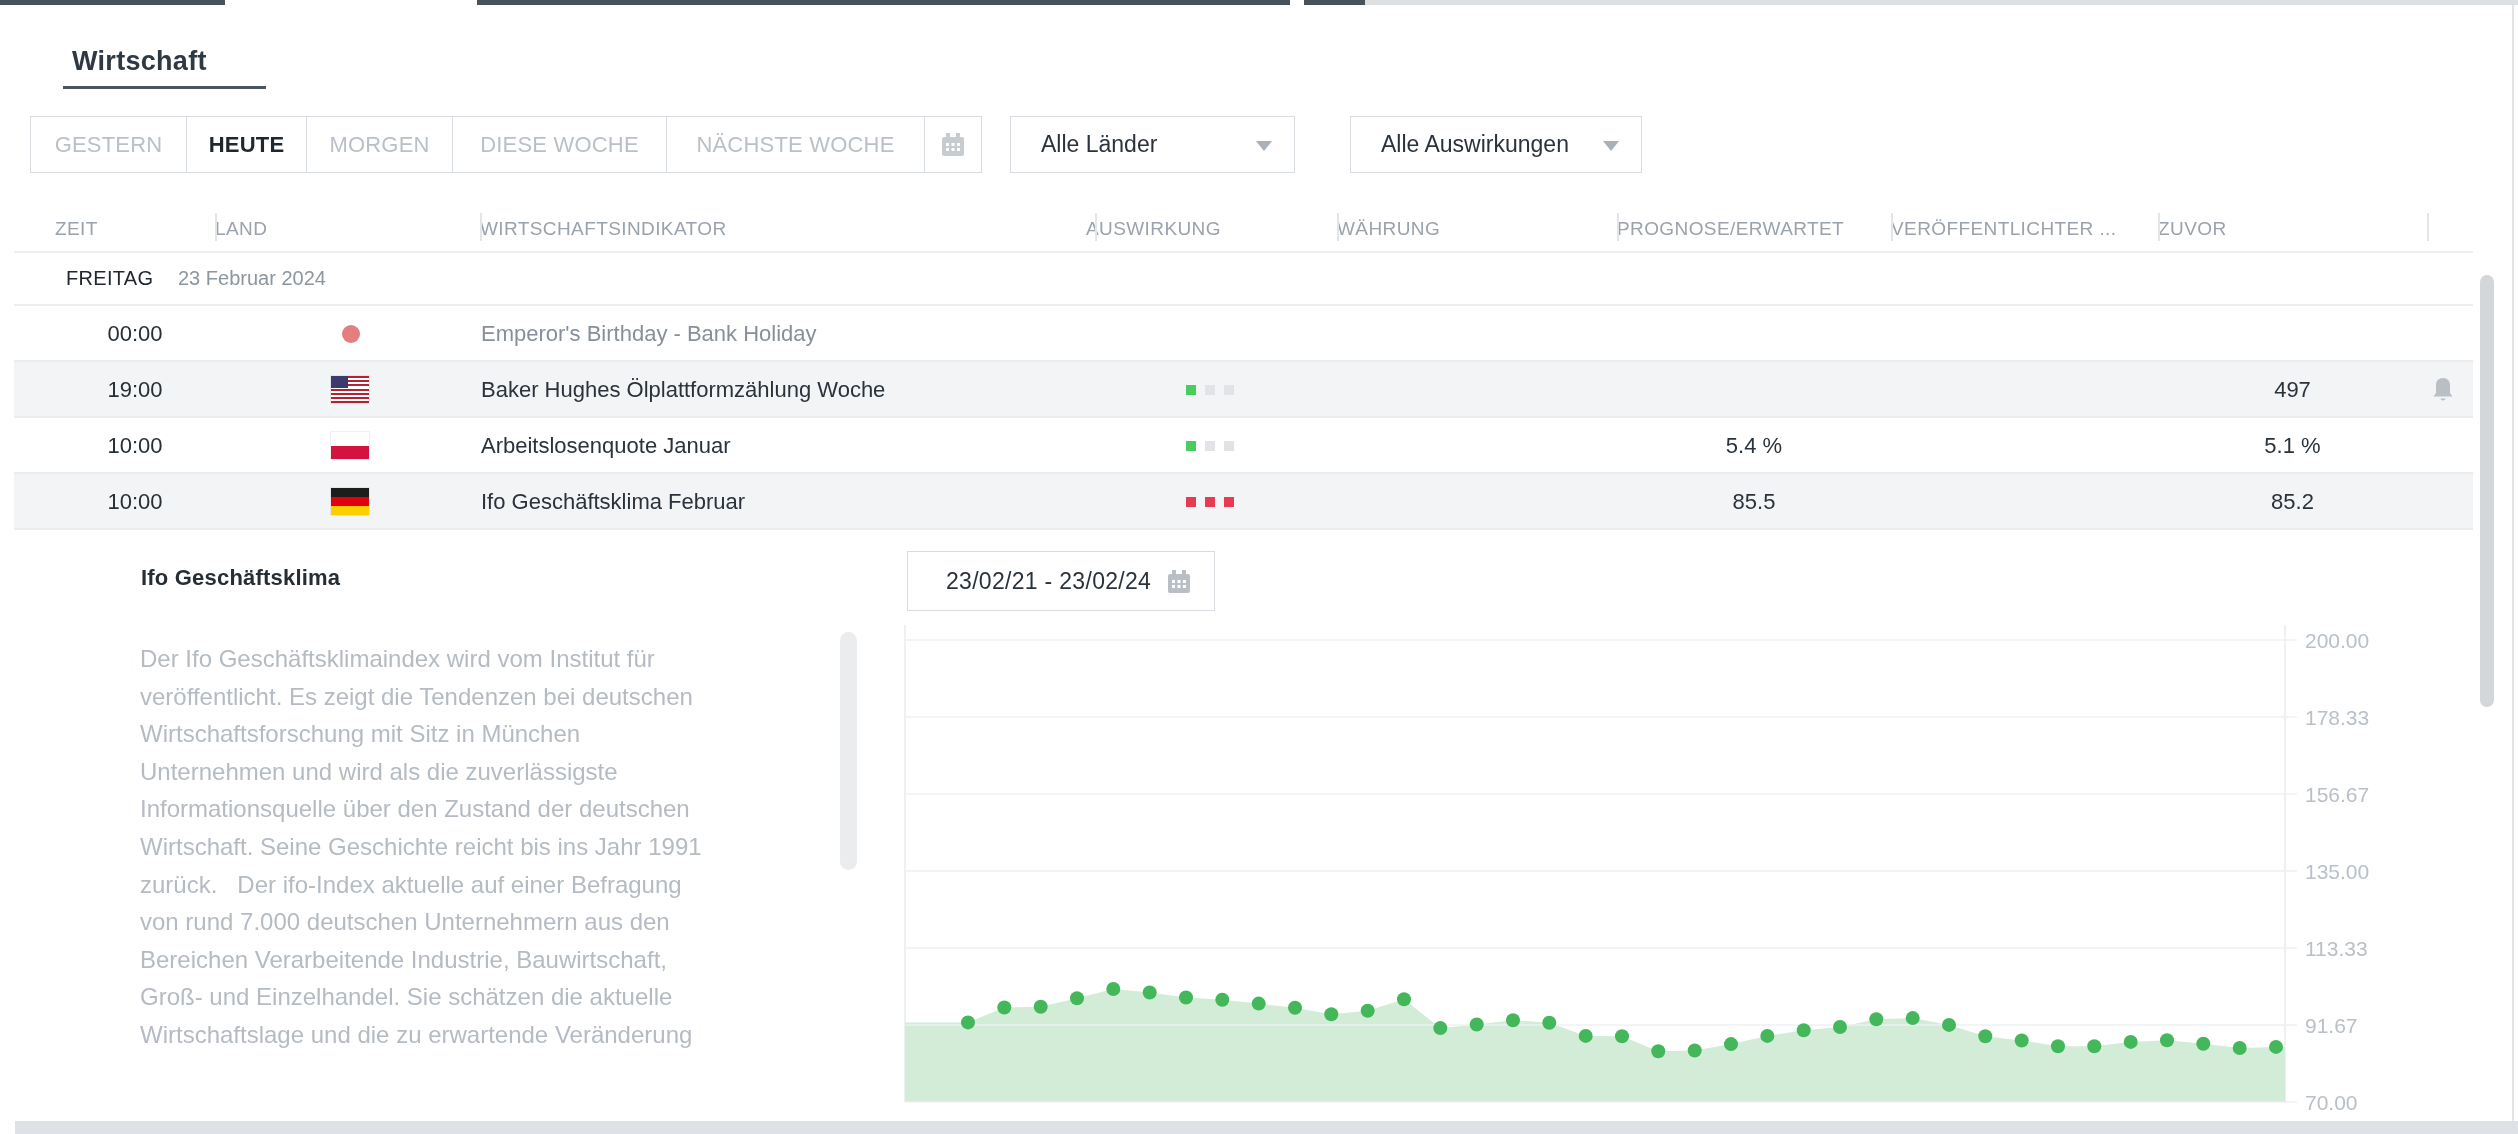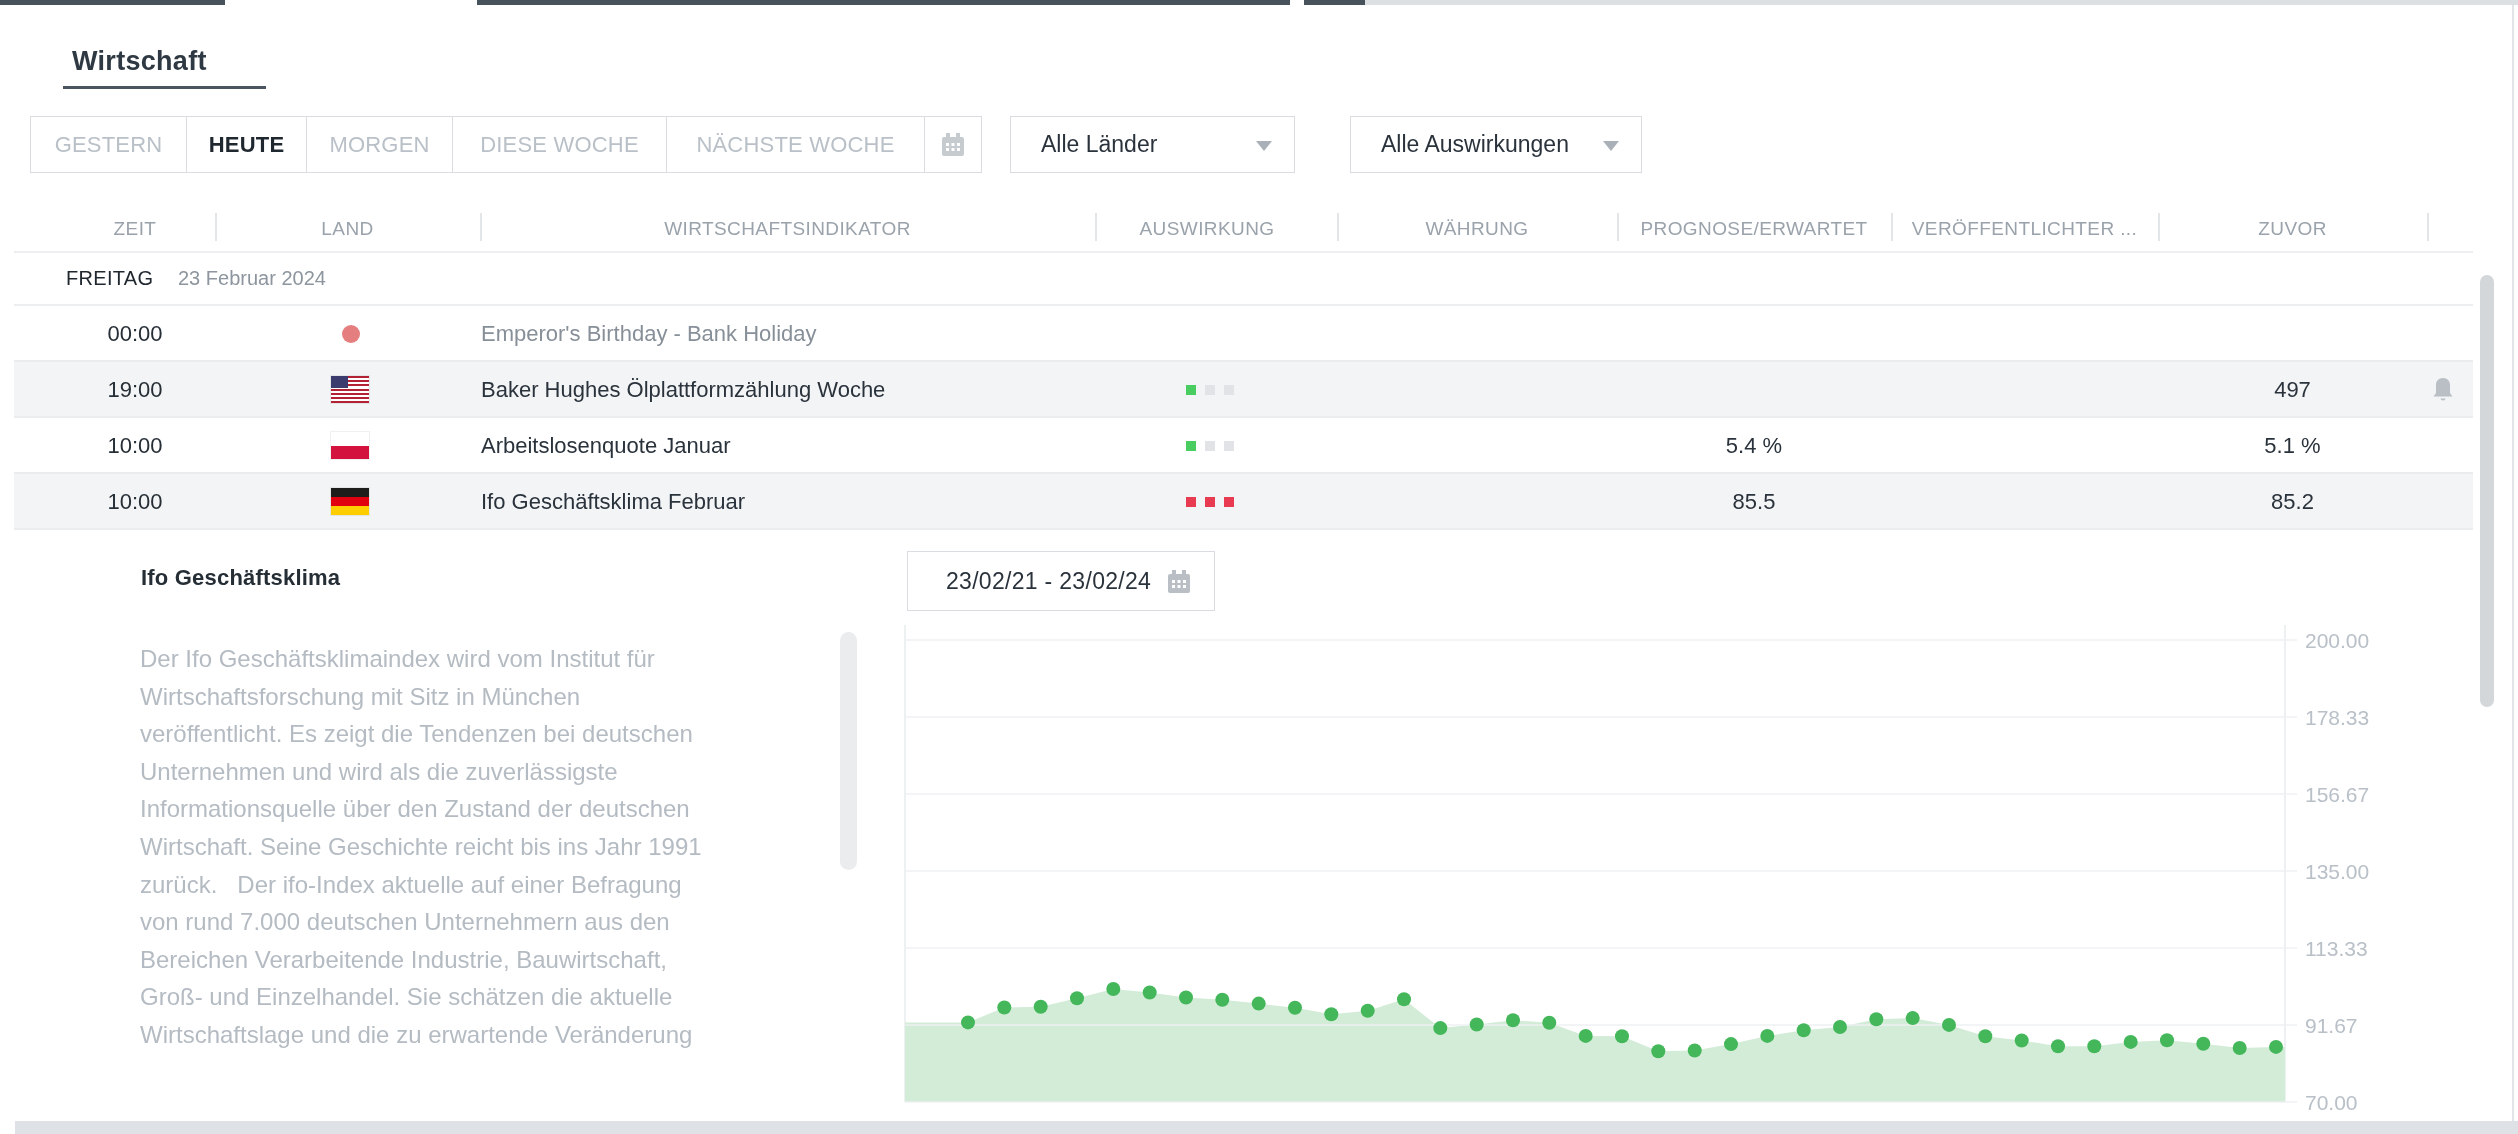--- a/index.html
+++ b/index.html
@@ -30,21 +30,21 @@
   .dd{position:absolute;top:116px;height:57px;border:1px solid #d9dce0;box-sizing:border-box;
       background:#fff;display:flex;align-items:center;font-size:23px;color:#2a323b;
       padding-left:30px;cursor:pointer;}
   .dd .chev{position:absolute;right:22px;top:24px;width:0;height:0;
             border-left:8px solid transparent;border-right:8px solid transparent;
             border-top:10px solid #a9b0b8;}
   .dd1{left:1010px;width:285px;}
   .dd2{left:1350px;width:292px;}
 
   
-  .th{position:absolute;top:218px;font-size:19px;color:#9aa2ab;letter-spacing:.4px;text-align:center;}
+  .th{position:absolute;top:218px;font-size:19px;color:#9aa2ab;letter-spacing:.4px;text-align:left;}
   .hdiv{position:absolute;top:213px;height:28px;width:2px;background:#e3e6e9;}
   .header-sep{position:absolute;left:14px;top:251px;width:2459px;height:2px;background:#eceef0;}
 
   
   .group-row{position:absolute;left:14px;top:252px;width:2459px;height:52px;border-bottom:2px solid #eceef0;}
   .group-day{position:absolute;left:52px;top:15px;font-size:20px;font-weight:normal;color:#20272e;letter-spacing:.3px;}
   .group-date{position:absolute;left:164px;top:15px;font-size:20px;color:#8d959e;}
 
   
   .trow{position:absolute;left:14px;width:2459px;height:56px;border-bottom:2px solid #eaecee;box-sizing:border-box;}
@@ -222,22 +222,22 @@
           <rect x="19" y="13" width="3" height="3"></rect>
         <rect x="8" y="18" width="3" height="3"></rect>
           <rect x="13.5" y="18" width="3" height="3"></rect>
           <rect x="19" y="18" width="3" height="3"></rect>
       </g>
     </svg>
   </div>
 
   <div class="desc">
     <div class="desc-line">Der Ifo Geschäftsklimaindex wird vom Institut für</div>
+    <div class="desc-line">veröffentlicht. Es zeigt die Tendenzen bei deutschen</div>
     <div class="desc-line">Wirtschaftsforschung mit Sitz in München</div>
-    <div class="desc-line">veröffentlicht. Es zeigt die Tendenzen bei deutschen</div>
     <div class="desc-line">Unternehmen und wird als die zuverlässigste</div>
     <div class="desc-line">Informationsquelle über den Zustand der deutschen</div>
     <div class="desc-line">Wirtschaft. Seine Geschichte reicht bis ins Jahr 1991</div>
     <div class="desc-line">zurück.   Der ifo-Index aktuelle auf einer Befragung</div>
     <div class="desc-line">von rund 7.000 deutschen Unternehmern aus den</div>
     <div class="desc-line">Bereichen Verarbeitende Industrie, Bauwirtschaft,</div>
     <div class="desc-line">Groß- und Einzelhandel. Sie schätzen die aktuelle</div>
     <div class="desc-line">Wirtschaftslage und die zu erwartende Veränderung</div>
   </div>
   <div class="desc-scroll"></div>

